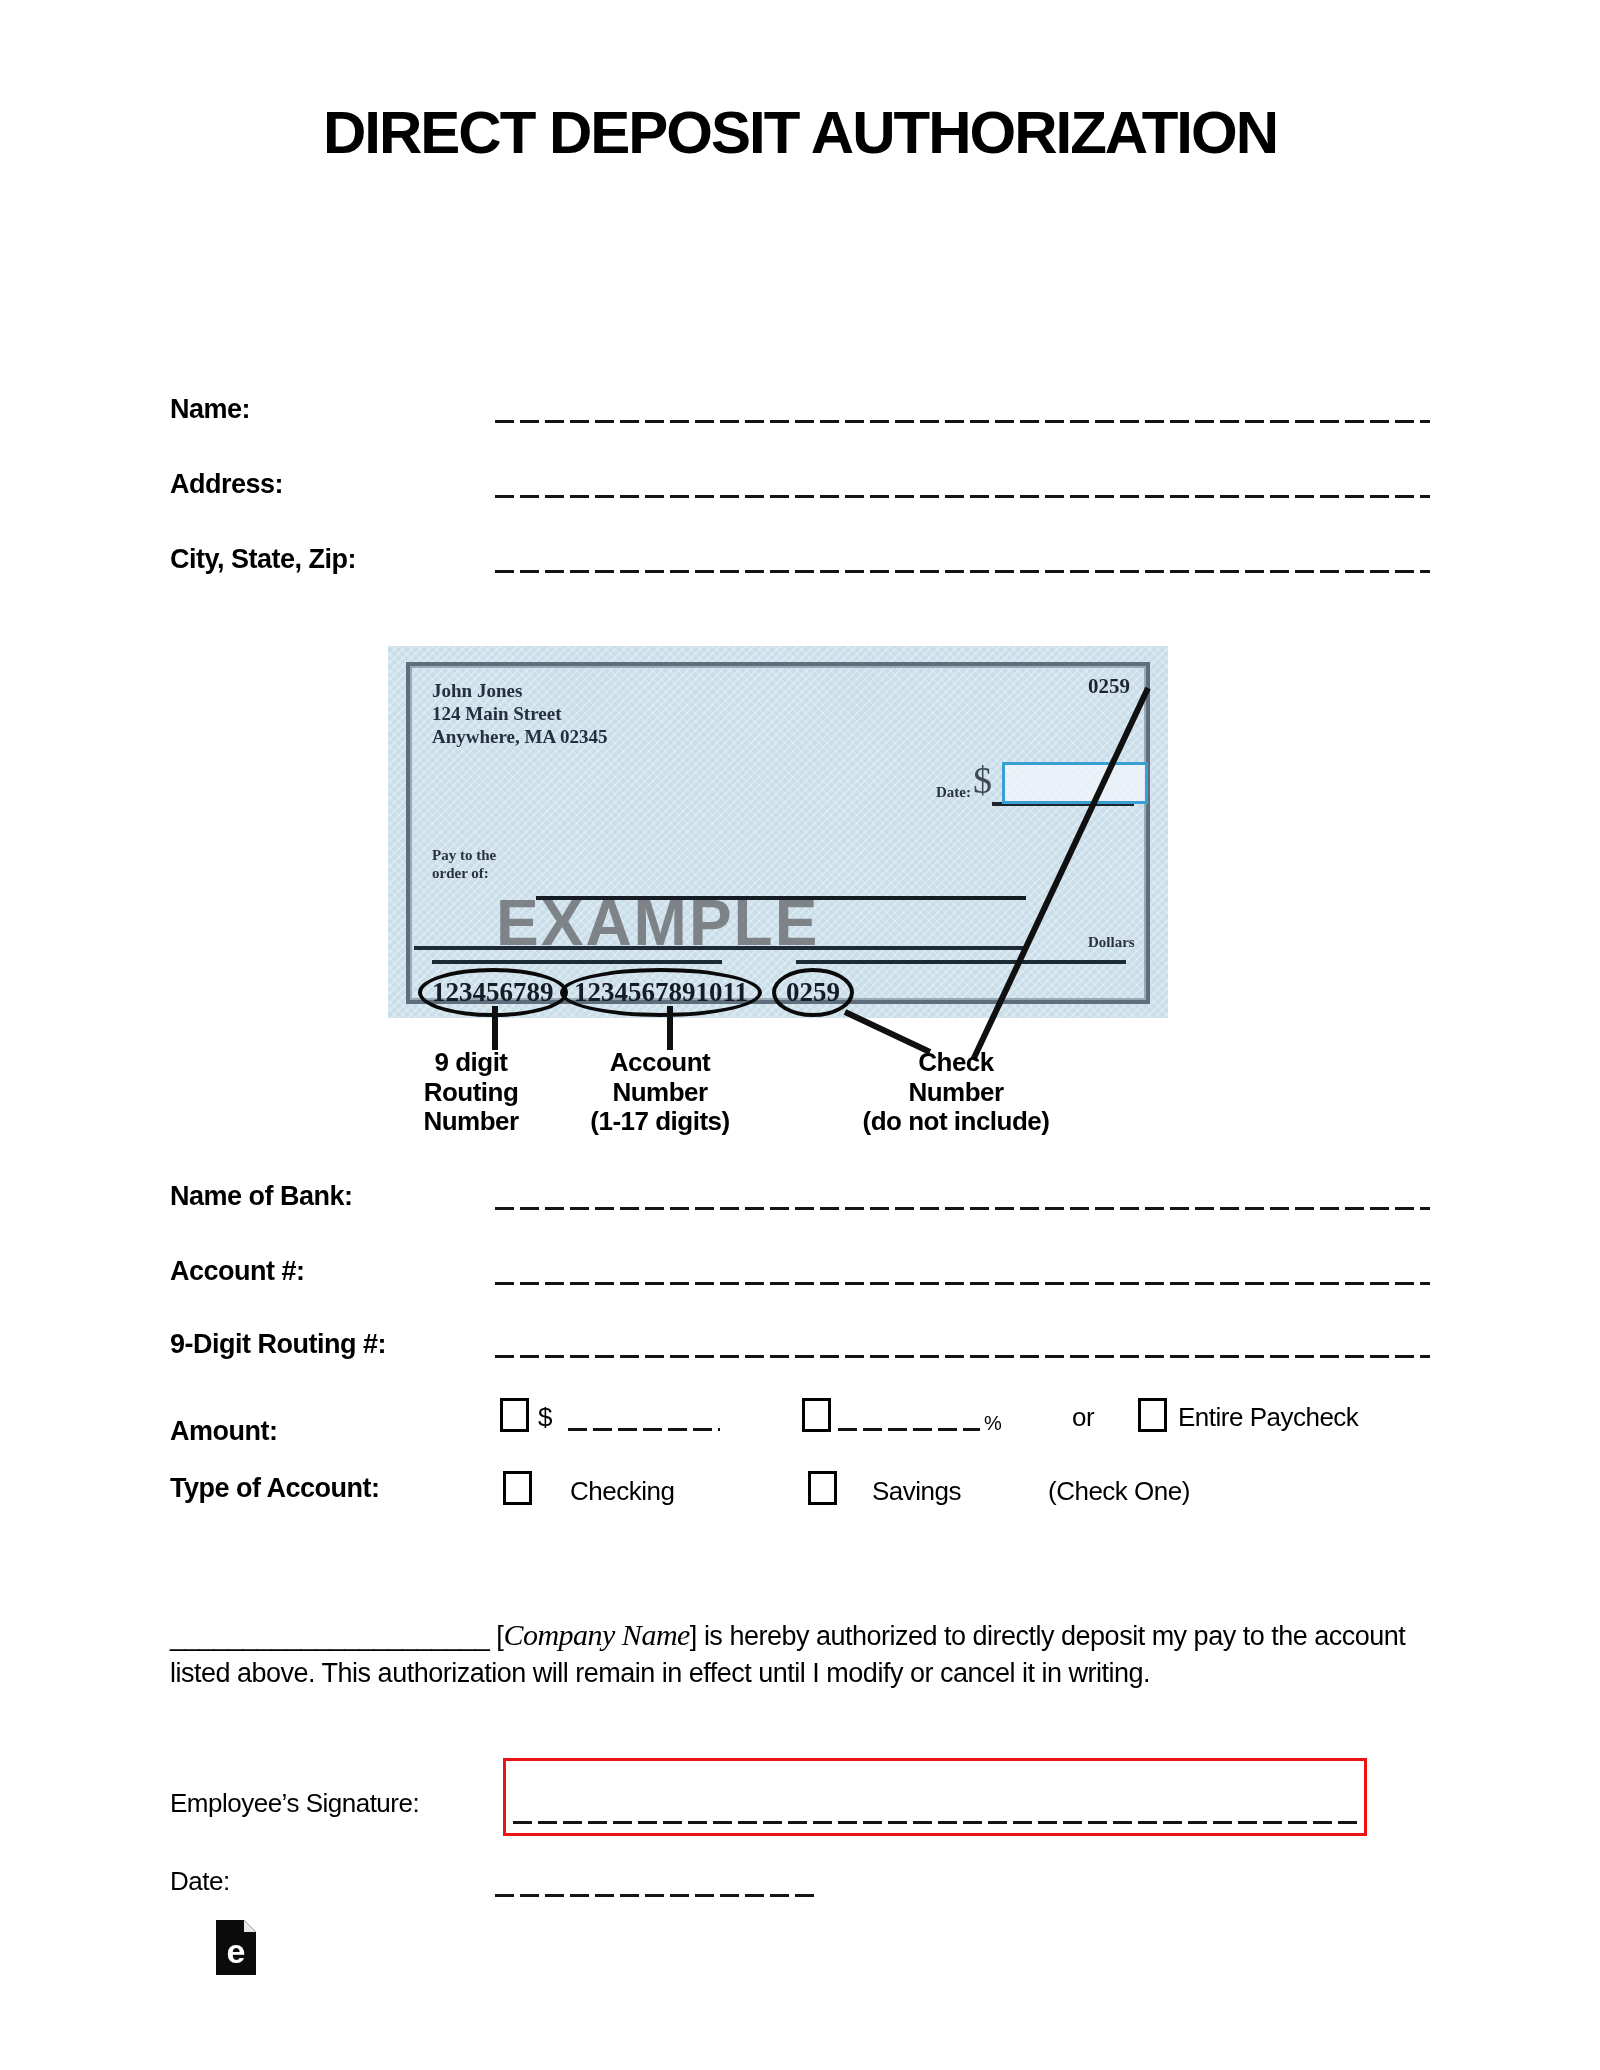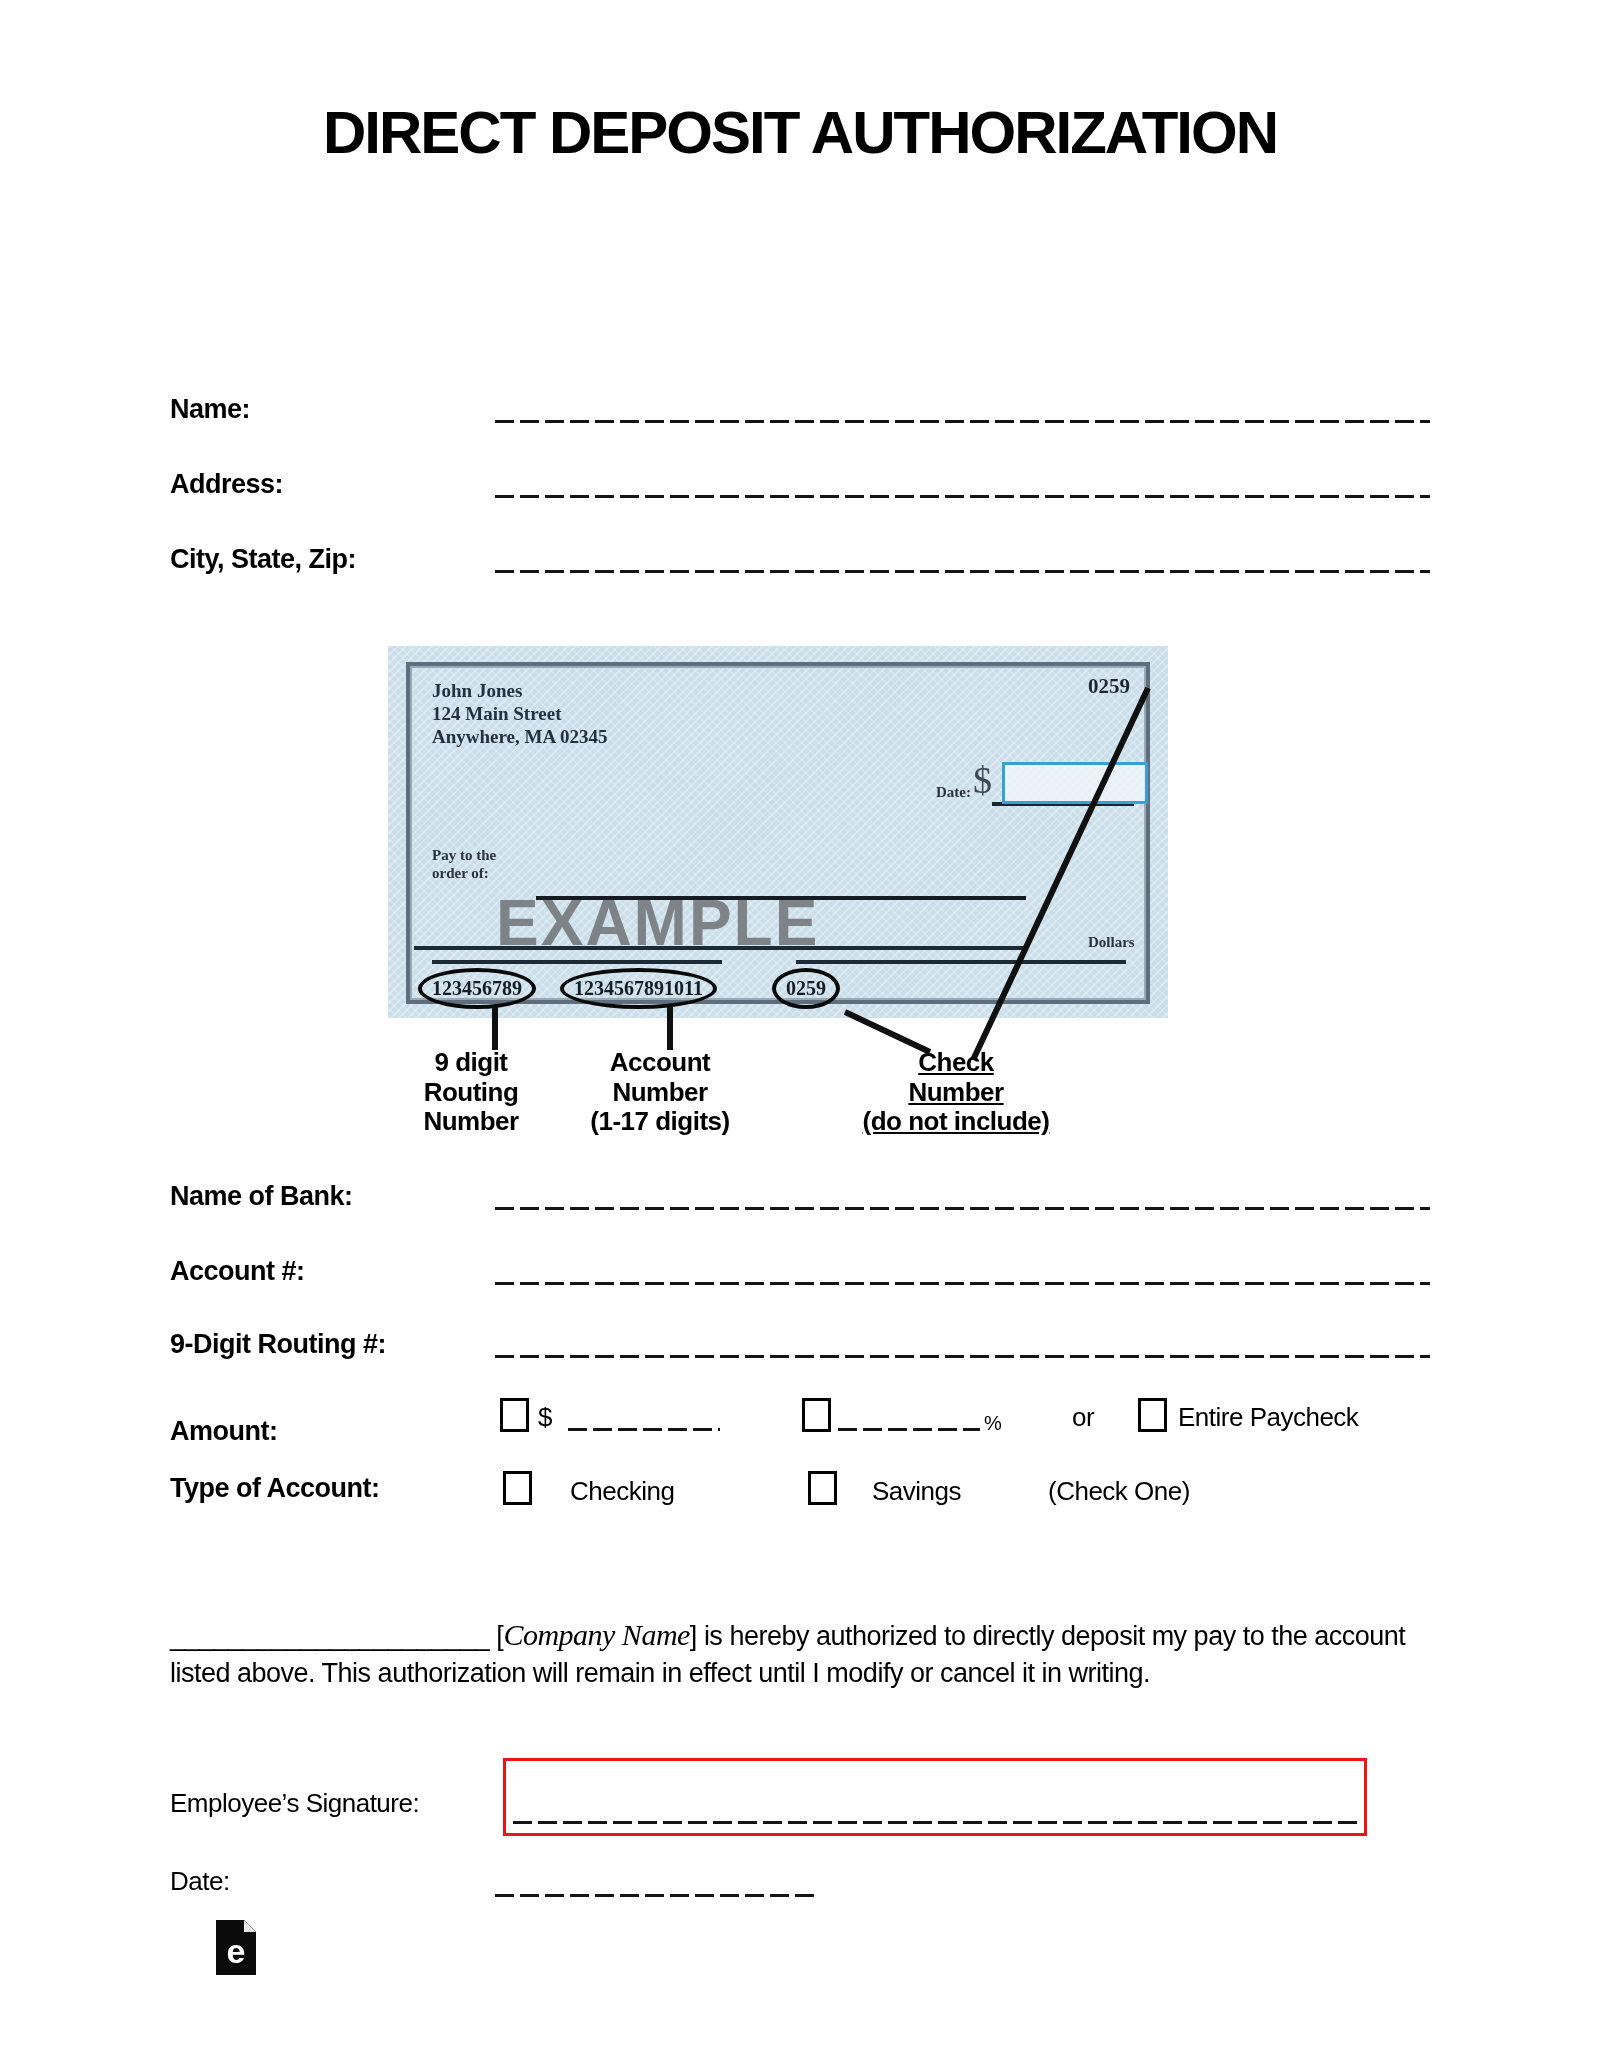--- a/index.html
+++ b/index.html
@@ -35,31 +35,31 @@
                font-size:38px;color:#3c4854;}
   .amount-box{position:absolute;left:614px;top:116px;width:140px;height:36px;
               border:3px solid #39a0d6;background:rgba(238,245,250,.85);}
   .watermark{position:absolute;left:108px;top:240px;font-size:64px;font-weight:700;
              letter-spacing:2px;color:rgba(110,114,118,.85);}
   .memo-line{position:absolute;left:26px;top:300px;width:612px;height:4px;background:#1c2a36;}
   .dollars-lbl{position:absolute;left:700px;top:288px;font-family:"Liberation Serif",serif;
                font-weight:700;font-size:15px;color:#2a333d;}
   .bot-line-l{position:absolute;left:44px;top:314px;width:290px;height:4px;background:#1c2a36;}
   .bot-line-r{position:absolute;left:408px;top:314px;width:330px;height:4px;background:#1c2a36;}
-  .micr{position:absolute;font-family:"Liberation Serif",serif;font-weight:700;font-size:20px;
+  .micr{position:absolute;font-family:"Liberation Serif",serif;font-weight:700;font-size:27px;
         color:#141c24;border:4px solid #0a0a0a;border-radius:50%;padding:5px 10px;background:rgba(0,0,0,0);}
   .micr1{left:30px;top:322px;}
   .micr2{left:172px;top:322px;}
   .micr3{left:384px;top:322px;}
   
   .ann{position:absolute;top:1048px;font-size:26px;font-weight:700;line-height:1.14;
        letter-spacing:-0.5px;text-align:center;white-space:pre-line;}
   .ann-routing{left:371px;width:160px;}
   .ann-account{left:530px;width:220px;}
-  .ann-check{left:806px;width:260px;text-decoration:underline;}
+  .ann-check{left:806px;width:260px;}
   .conn-svg{position:absolute;left:320px;top:640px;width:920px;height:540px;pointer-events:none;}
   
   .attach-note{position:absolute;left:150px;top:1552px;font-family:"Liberation Serif",serif;
                font-style:italic;font-size:30px;letter-spacing:-0.5px;}
   .statement{position:absolute;left:150px;top:1614px;width:1272px;font-size:27px;
              letter-spacing:-0.5px;line-height:1.38;}
   .company{font-family:"Liberation Serif",serif;font-style:italic;font-size:30px;}
   
   .sig-box{position:absolute;left:483px;top:1758px;width:858px;height:72px;
            border:3px solid #ee1414;background:#fff;}

